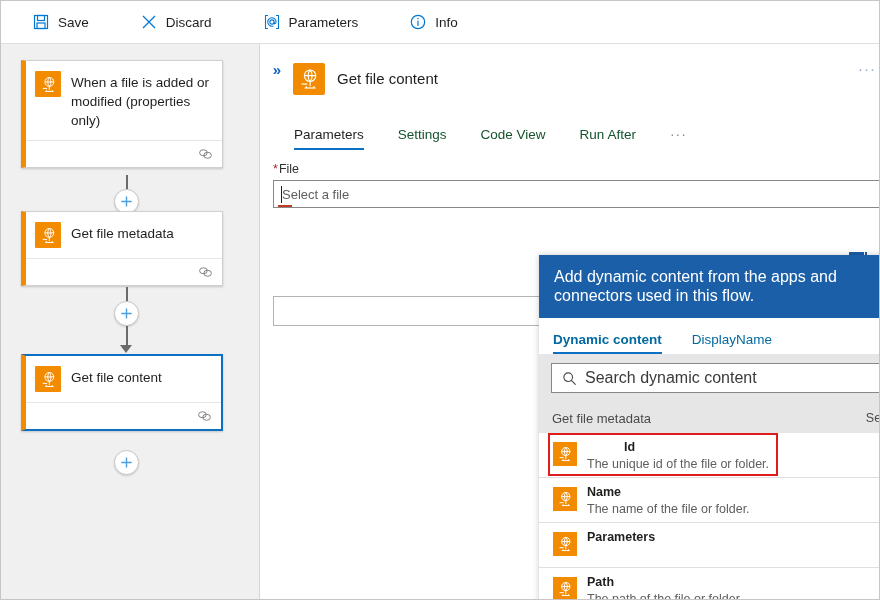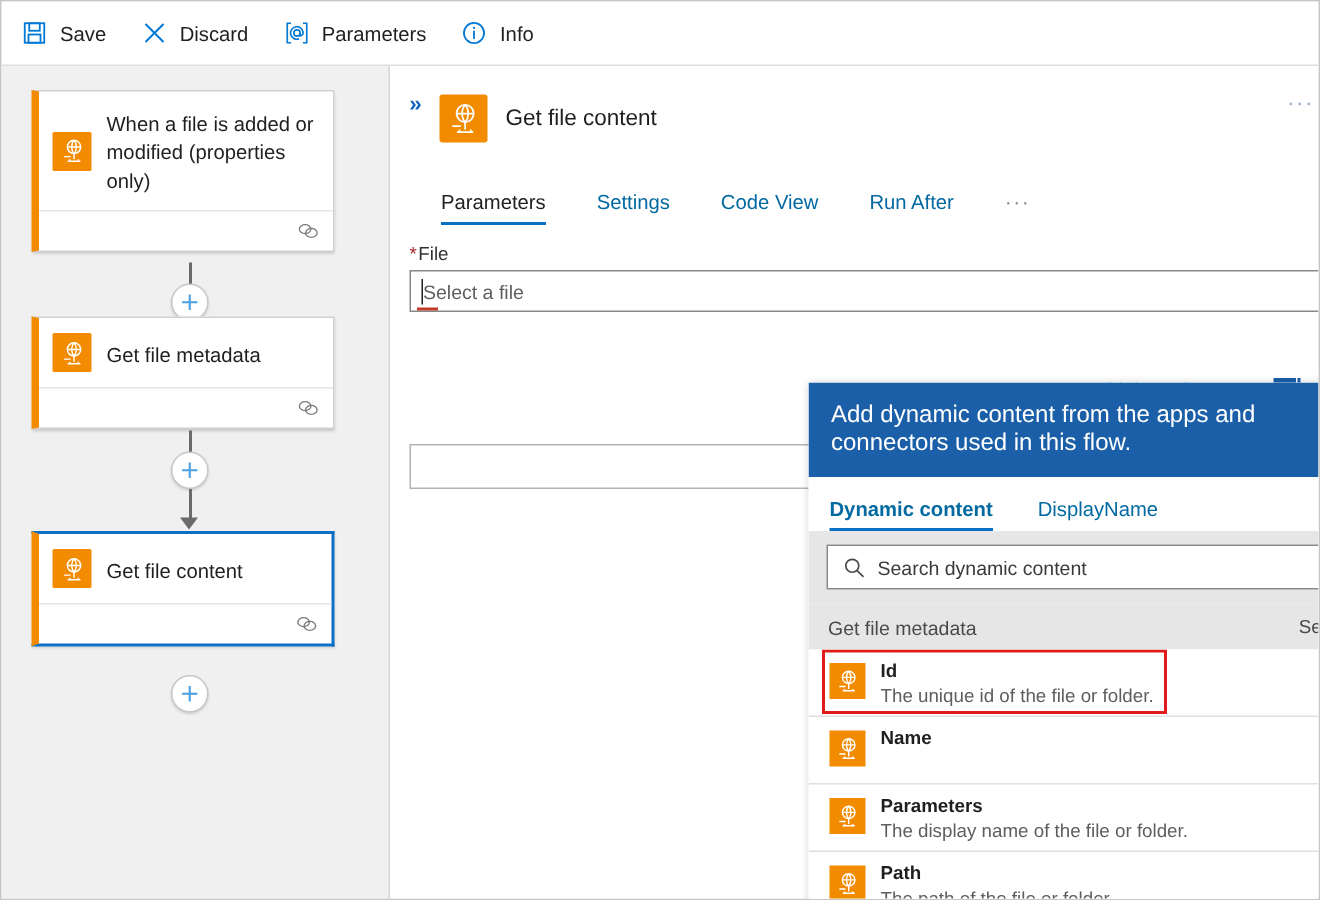--- a/index.html
+++ b/index.html
@@ -19,21 +19,22 @@
     overflow: hidden;
   }
 
   
   #toolbar {
     position: absolute; left: 0; top: 0;
     width: 878px; height: 43px;
     background: #ffffff;
     border-bottom: 1px solid #e1dfdd;
     display: flex; align-items: center;
-    padding-left: 12px;
+    padding-left: 30px;
+    gap: 28px;
   }
   .tb-item {
     display: flex; align-items: center;
     height: 30px;
     margin-right: 22px;
     cursor: pointer;
     user-select: none;
   }
   .tb-ico {
     width: 20px; height: 20px;
@@ -65,21 +66,21 @@
     border: 1px solid #d0d0d0;
     border-left: 5px solid #f28b00;
     box-shadow: 0 1px 2px rgba(0,0,0,0.18);
   }
   .node.selected {
     border: 2px solid #0b6fc4;
     border-left: 5px solid #f28b00;
   }
   .node-body {
     display: flex;
-    align-items: center;
+    align-items: flex-start;
     padding: 10px 10px 10px 9px;
     min-height: 44px;
   }
   .node-ico {
     width: 26px; height: 26px;
     background: #f28b00;
     flex: none;
     margin-right: 10px;
     display: flex; align-items: center; justify-content: center;
     border-radius: 1px;
@@ -161,21 +162,21 @@
     cursor: pointer;
   }
 
   #tabs {
     position: absolute; left: 33px; top: 72px;
     display: flex; align-items: flex-end;
     height: 34px;
   }
   .tab {
     font-size: 13.5px;
-    color: #0369a1;
+    color: #14532d;
     margin-right: 34px;
     padding-bottom: 8px;
     cursor: pointer;
     position: relative;
     white-space: nowrap;
   }
   .tab.active { color: #201f1e; }
   .tab.active::after {
     content: "";
     position: absolute;
@@ -318,21 +319,21 @@
   }
   #dyn-search {
     height: 30px;
     background: #ffffff;
     border: 1px solid #8a8886;
     display: flex; align-items: center;
     padding-left: 10px;
   }
   #dyn-search-ico { color: #4a4a4a; display: block; margin-right: 8px; }
   #dyn-search-ph {
-    font-size: 13px;
+    font-size: 16px;
     color: #3b3a39;
   }
   #dyn-group {
     background: #e6e6e6;
     height: 30px;
     display: flex; align-items: center; justify-content: space-between;
     padding: 0 14px 0 13px;
   }
   #dyn-group-name {
     font-size: 13px;
@@ -634,55 +635,55 @@
             <svg width="16" height="16" viewBox="0 0 20 20" fill="none" stroke="#ffffff" stroke-width="1.2">
               <circle cx="11" cy="7" r="5.2"></circle>
               <path d="M5.8 7 L16.2 7 M11 1.8 C8.6 4.2 8.6 9.8 11 12.2 C13.4 9.8 13.4 4.2 11 1.8"></path>
               <path d="M11 12.2 L11 16.6"></path>
               <path d="M6 18.2 L16 18.2"></path>
               <path d="M7.6 16.6 L7.6 18.2 M14.4 16.6 L14.4 18.2"></path>
               <path d="M3.2 14.6 L8.4 14.6"></path>
             </svg>
           </span>
           <span>
-            <span class="dyn-name" style="display:block;">Id</span>
+            <span class="dyn-name" style="display:block;margin-left:37px;">Id</span>
             <span class="dyn-desc" style="display:block;">The unique id of the file or folder.</span>
           </span>
         </div>
 
         <div class="dyn-item">
           <span class="dyn-ico">
             <svg width="16" height="16" viewBox="0 0 20 20" fill="none" stroke="#ffffff" stroke-width="1.2">
               <circle cx="11" cy="7" r="5.2"></circle>
               <path d="M5.8 7 L16.2 7 M11 1.8 C8.6 4.2 8.6 9.8 11 12.2 C13.4 9.8 13.4 4.2 11 1.8"></path>
               <path d="M11 12.2 L11 16.6"></path>
               <path d="M6 18.2 L16 18.2"></path>
               <path d="M7.6 16.6 L7.6 18.2 M14.4 16.6 L14.4 18.2"></path>
               <path d="M3.2 14.6 L8.4 14.6"></path>
             </svg>
           </span>
           <span>
             <span class="dyn-name" style="display:block;">Name</span>
+            <span class="dyn-desc" style="display:block;">The name of the file or folder.</span>
           </span>
         </div>
 
         <div class="dyn-item">
           <span class="dyn-ico">
             <svg width="16" height="16" viewBox="0 0 20 20" fill="none" stroke="#ffffff" stroke-width="1.2">
               <circle cx="11" cy="7" r="5.2"></circle>
               <path d="M5.8 7 L16.2 7 M11 1.8 C8.6 4.2 8.6 9.8 11 12.2 C13.4 9.8 13.4 4.2 11 1.8"></path>
               <path d="M11 12.2 L11 16.6"></path>
               <path d="M6 18.2 L16 18.2"></path>
               <path d="M7.6 16.6 L7.6 18.2 M14.4 16.6 L14.4 18.2"></path>
               <path d="M3.2 14.6 L8.4 14.6"></path>
             </svg>
           </span>
           <span>
             <span class="dyn-name" style="display:block;">Parameters</span>
-            <span class="dyn-desc" style="display:block;">The display name of the file or folder.</span>
           </span>
         </div>
 
         <div class="dyn-item">
           <span class="dyn-ico">
             <svg width="16" height="16" viewBox="0 0 20 20" fill="none" stroke="#ffffff" stroke-width="1.2">
               <circle cx="11" cy="7" r="5.2"></circle>
               <path d="M5.8 7 L16.2 7 M11 1.8 C8.6 4.2 8.6 9.8 11 12.2 C13.4 9.8 13.4 4.2 11 1.8"></path>
               <path d="M11 12.2 L11 16.6"></path>
               <path d="M6 18.2 L16 18.2"></path>

